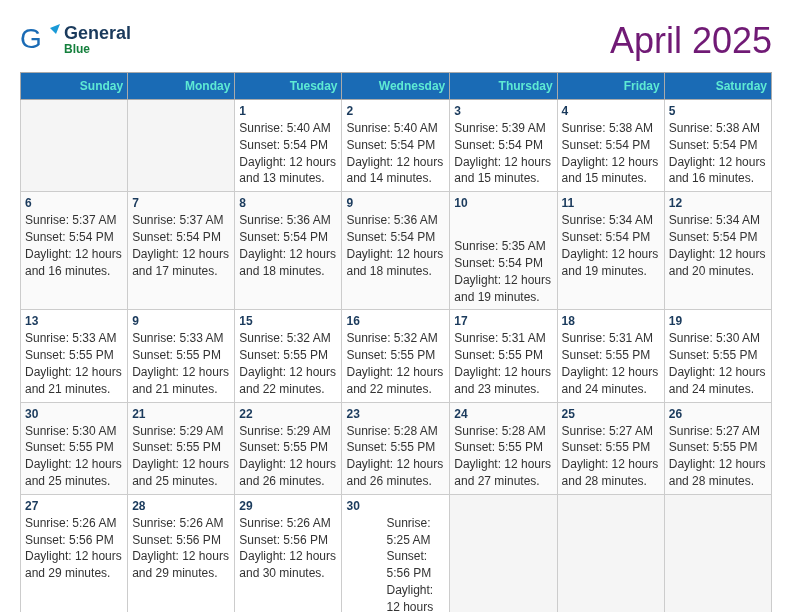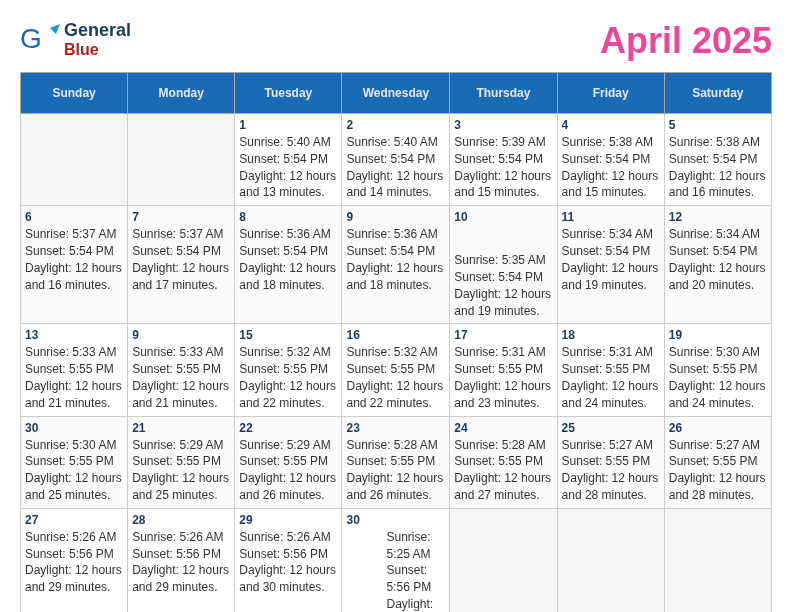--- a/index.html
+++ b/index.html
@@ -19,37 +19,37 @@
     .logo {
       display: flex;
       flex-direction: column;
       align-items: flex-start;
     }
     .title-block {
       text-align: right;
     }
     .month-title {
       font-size: 36px;
-      font-weight: bold;
-      color: #ec4899;
+      font-weight: normal;
+      color: #701a75;
     }
     .location {
       font-size: 14px;
       color: #333;
     }
     .calendar {
       width: 100%;
       border-collapse: collapse;
       font-size: 11px;
     }
     .calendar th {
       background: #1a6bb5;
-      color: #e5e5e5;
-      padding: 13px 4px;
-      text-align: center;
+      color: #5eead4;
+      padding: 6px 4px;
+      text-align: right;
       font-size: 12px;
       border: 1px solid #aaa;
     }
     .calendar td {
       border: 1px solid #ccc;
       vertical-align: top;
       padding: 4px;
       width: 108px;
       min-height: 80px;
       background: #fff;
@@ -83,21 +83,21 @@
     <div style="display:flex;align-items:center;gap:4px;">
       <div style="position:relative;width:40px;height:40px;">
         
         <svg width="40" height="40" viewBox="0 0 40 40">
           <text y="28" font-size="28" fill="#1a6bb5">G</text>
           <polygon points="30,8 40,4 36,14" fill="#1a9ad7"></polygon>
         </svg>
       </div>
       <div>
         <div style="font-size:18px;font-weight:bold;color:#1a3a5c;line-height:1.1;">General</div>
-        <div style="font-size:16px;font-weight:bold;color:#b91c1c;line-height:1.1;">Blue</div>
+        <div style="font-size:12px;font-weight:bold;color:#15803d;line-height:1.1;">Blue</div>
       </div>
     </div>
   </div>
   <div class="title-block">
     <div class="month-title">April 2025</div>
   </div>
 </div>
 
 <table class="calendar">
   <thead>

